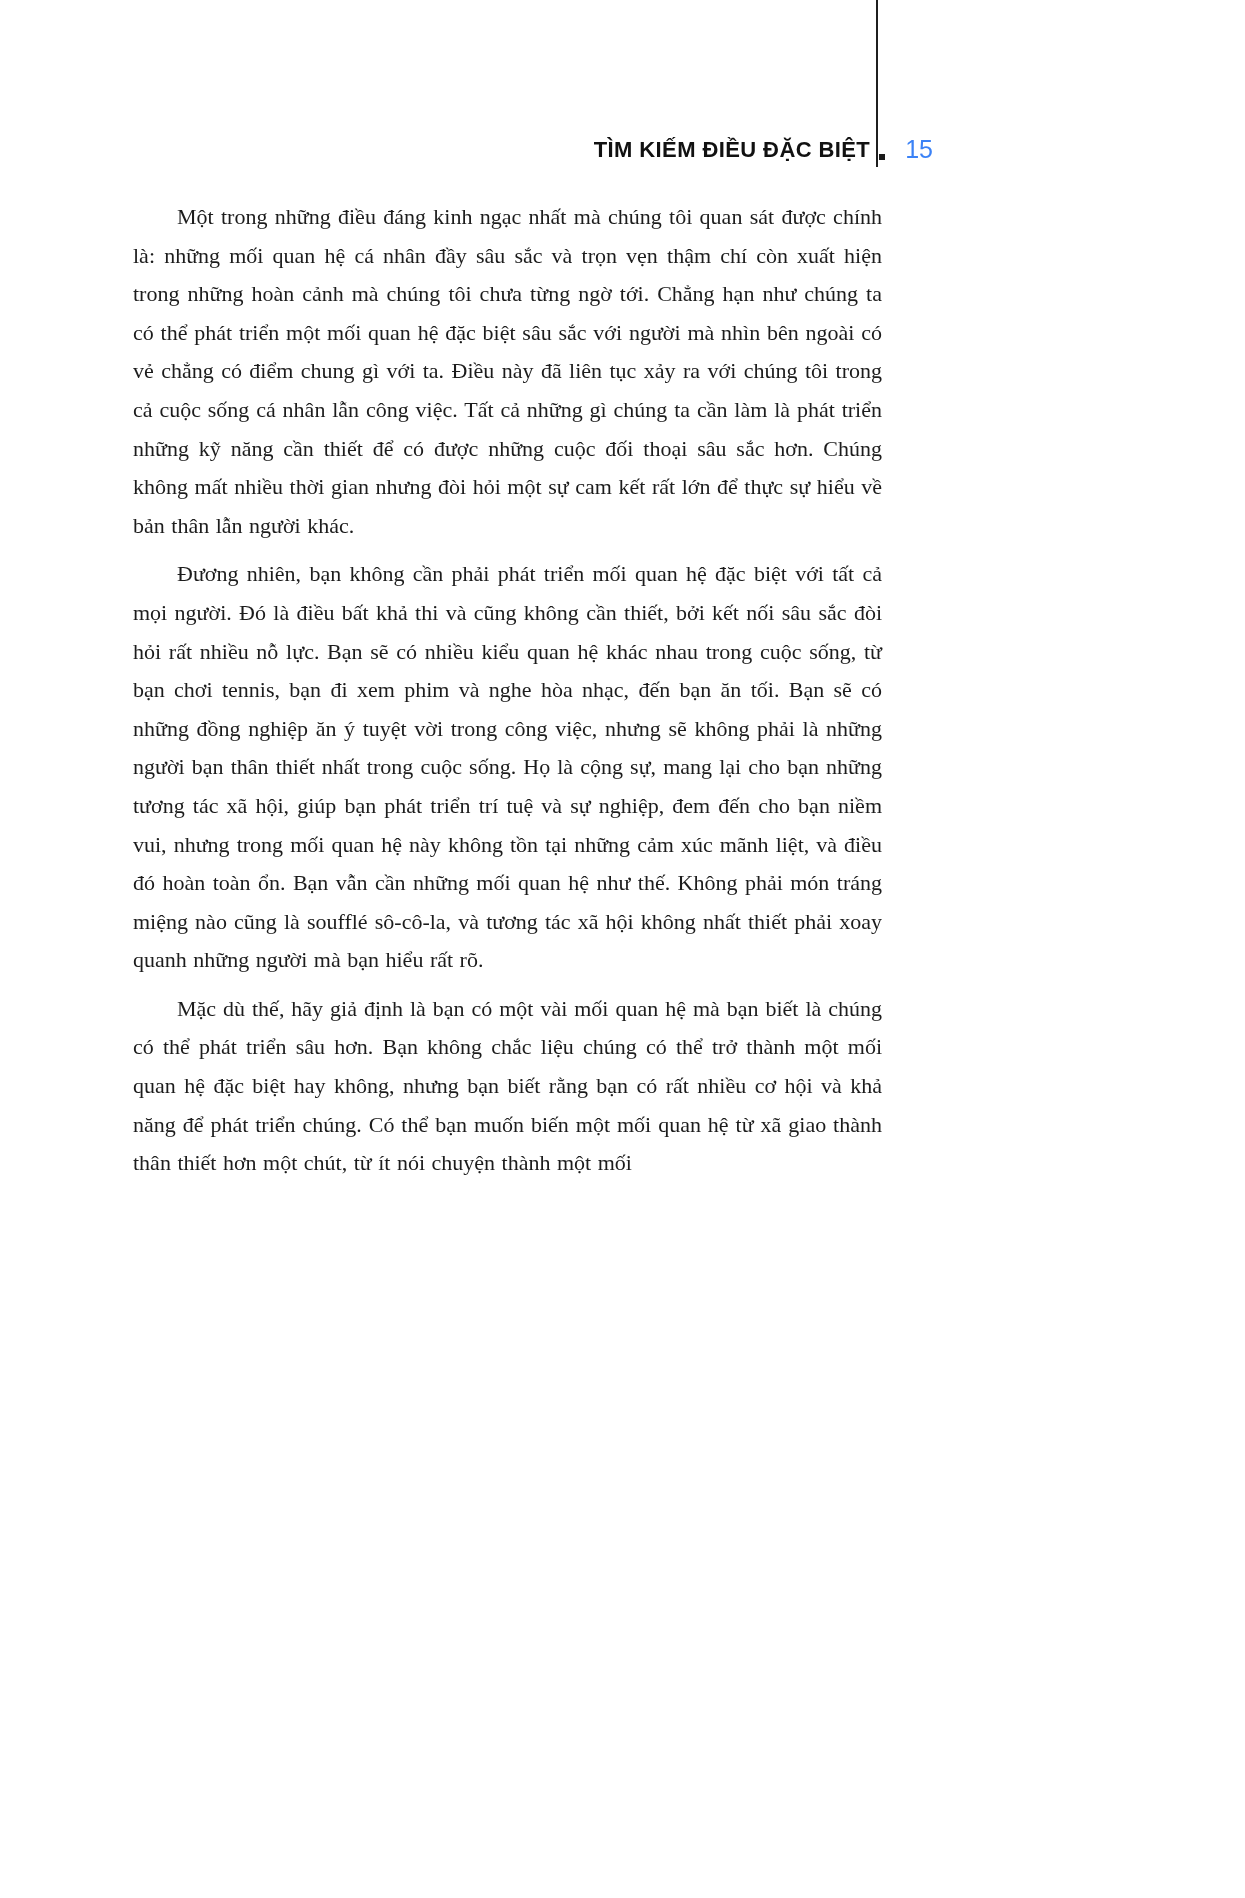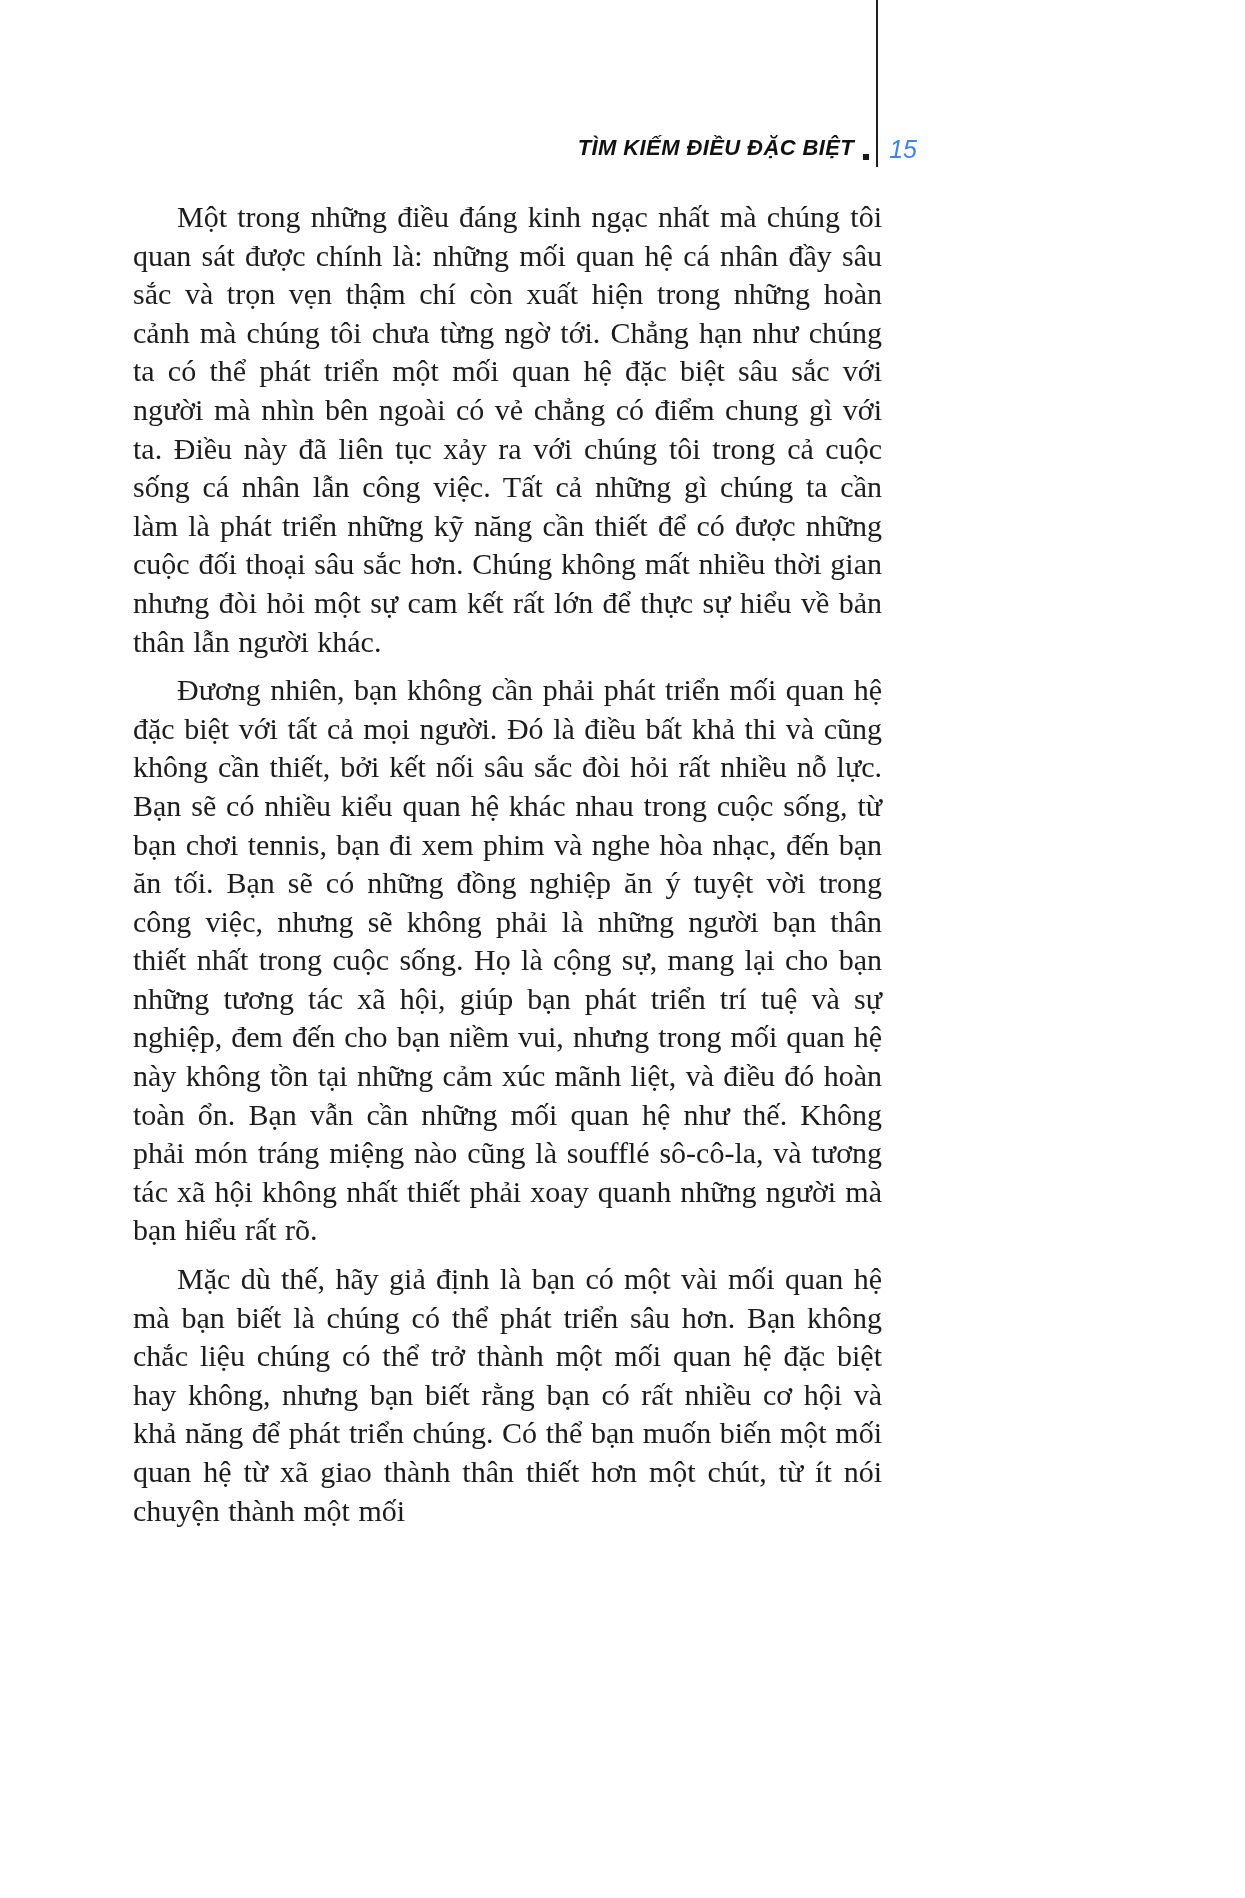--- a/index.html
+++ b/index.html
@@ -20,25 +20,24 @@
     position: absolute;
     left: 876px;
     top: 0;
     width: 2px;
     height: 167px;
     background: #1f1f1f;
   }
   .header {
     position: absolute;
     top: 135px;
-    right: 328px;
+    right: 312px;
     display: flex;
-    align-items: flex-start;
+    align-items: center;
     white-space: nowrap;
-    font-style: italic;
   }
   .header-title {
     font-family: "Liberation Sans", "DejaVu Sans", sans-serif;
     font-weight: bold;
     font-size: 22px;
     letter-spacing: 0.4px;
     color: #111111;
   }
   .dot-sep {
     width: 6px;
@@ -53,21 +52,21 @@
     font-weight: normal;
     font-size: 25px;
     margin-left: 20px;
     color: #3b82f6;
   }
   .body-text {
     position: absolute;
     top: 198px;
     left: 133px;
     width: 749px;
-    font-size: 30px;
+    font-size: 22px;
     line-height: 38.6px;
     text-align: justify;
   }
   .body-text p {
     margin: 0 0 10px 0;
     text-indent: 44px;
     word-spacing: 1px;
   }
 </style>
 </head>

